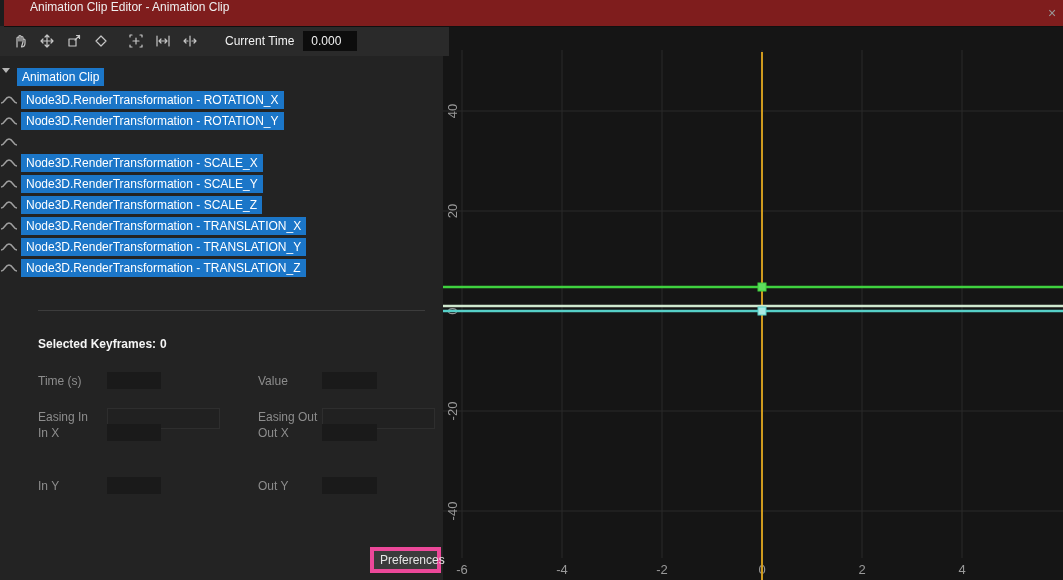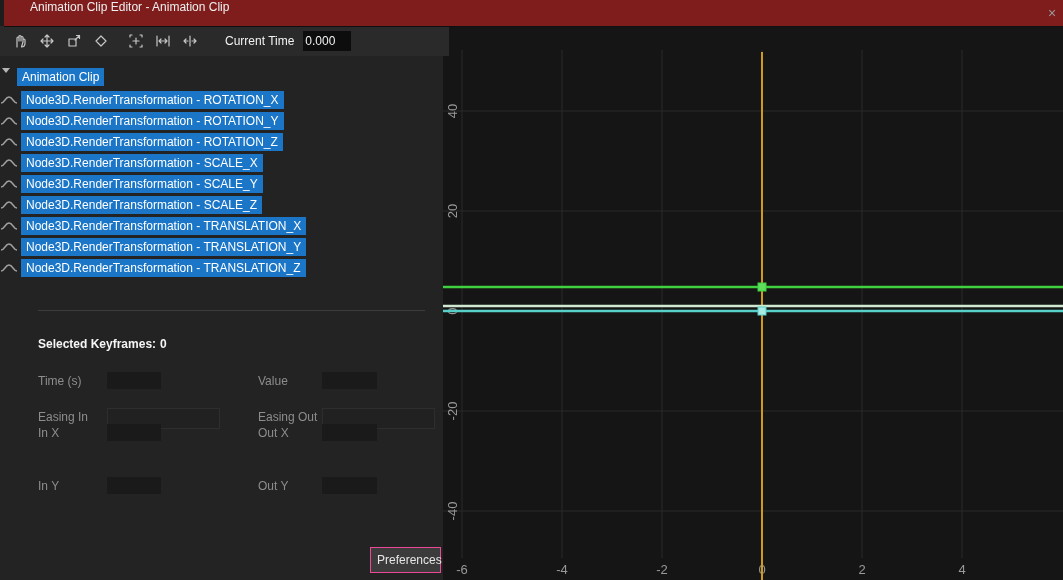--- a/index.html
+++ b/index.html
@@ -10,41 +10,41 @@
   #titlebar{position:absolute;left:4px;top:0;width:100%;height:26px;background:#7f1d1d;border-bottom:1px solid #101010;display:flex;z-index:5}
   .title-text{margin-left:26px;color:#efefef}
   .close-btn{position:absolute;right:6px;top:4px;width:18px;height:18px;text-align:center;line-height:18px;color:#9a9a9a;font-size:14px;cursor:default}
 
   
   #toolbar{position:absolute;left:0;top:26px;width:443px;height:30px;background:#2a2a2a;display:flex;align-items:center;padding-left:6px;z-index:4}
   .tool-btn{width:27px;height:26px;display:flex;align-items:center;justify-content:center;background:transparent;border:0;padding:0;cursor:default}
   .tool-btn svg{stroke:#c6c6c6;fill:none;stroke-width:1.2;stroke-linecap:round;stroke-linejoin:round}
   .tb-gap{width:8px}
   .ct-label{margin-left:22px;color:#f2f2f2;white-space:nowrap}
-  .ct-value{margin-left:9px;width:46px;height:20px;line-height:20px;background:#0d0d0d;color:#f2f2f2;padding-left:2px}
+  .ct-value{margin-left:9px;width:46px;height:20px;line-height:20px;background:#0d0d0d;color:#f2f2f2;padding-left:8px}
 
   
   #left{position:absolute;left:0;top:56px;width:443px;height:524px;background:#232323;z-index:3}
   #tree{position:absolute;left:0;top:12px;width:443px}
   .tree-root{display:flex;align-items:flex-start;height:21px;padding-left:2px}
   .caret{width:0;height:0;border-left:4px solid transparent;border-right:4px solid transparent;border-top:5px solid #b5b5b5;margin-right:7px}
   .sel-label{background:#1b76c8;color:#fff;padding:2px 5px;white-space:nowrap}
   .tree-row{display:flex;align-items:center;height:21px;}
   .wave-icon{margin-right:3px;flex:0 0 auto}
   #divider{position:absolute;left:38px;top:254px;width:387px;height:1px;background:#3c3c3c}
   #kf-line{position:absolute;left:38px;top:281px;font-weight:bold;color:#f5f5f5}
   #kf-line span{margin-right:4px}
   .frow{position:absolute;left:0;width:443px;height:22px}
   .flabel{position:absolute;top:2px;color:#8d8d8d}
   .l1{left:38px}.l2{left:258px}
   .finput{position:absolute;top:0;height:17px;background:#1a1a1a;border:0;display:inline-block}
   .i1{left:107px;width:54px}.i2{left:322px;width:55px}
   .wide .finput{background:#212121;border:1px solid #2e2e2e;height:19px}
   .wide .i1{width:111px}.wide .i2{width:111px}
-  #prefs-btn{position:absolute;left:370px;top:491px;width:71px;height:26px;background:#3b3b3b;border:1px solid #ec4899;color:#e6e6e6;font-size:12px;font-family:inherit;cursor:default}
+  #prefs-btn{position:absolute;left:370px;top:491px;width:71px;height:26px;background:#3b3b3b;border:4px solid #ec4899;color:#e6e6e6;font-size:12px;font-family:inherit;cursor:default}
 
   
   #graph{position:absolute;left:443px;top:26px;width:620px;height:554px;background:#151515;z-index:1}
   #graph-svg{display:block}
   #graph text{font-family:"Liberation Sans","DejaVu Sans",sans-serif}
 </style>
 </head>
 <body>
 
 <div id="window">
@@ -112,21 +112,20 @@
           <div class="tree-row">
             <svg viewBox="0 0 18 12" width="18" height="12" class="wave-icon">
               <path d="M1 9 C5 9 5 3 9 3 C13 3 13 9 17 9" fill="none" stroke="#a0a0a0" stroke-width="1.4"></path>
             </svg>
             <span class="sel-label">Node3D.RenderTransformation - ROTATION_Y</span>
           </div>
           <div class="tree-row">
             <svg viewBox="0 0 18 12" width="18" height="12" class="wave-icon">
               <path d="M1 9 C5 9 5 3 9 3 C13 3 13 9 17 9" fill="none" stroke="#a0a0a0" stroke-width="1.4"></path>
             </svg>
-            <span class="sel-label">Node3D.RenderTransformation - ROTATION_Z</span>
           </div>
           <div class="tree-row">
             <svg viewBox="0 0 18 12" width="18" height="12" class="wave-icon">
               <path d="M1 9 C5 9 5 3 9 3 C13 3 13 9 17 9" fill="none" stroke="#a0a0a0" stroke-width="1.4"></path>
             </svg>
             <span class="sel-label">Node3D.RenderTransformation - SCALE_X</span>
           </div>
           <div class="tree-row">
             <svg viewBox="0 0 18 12" width="18" height="12" class="wave-icon">
               <path d="M1 9 C5 9 5 3 9 3 C13 3 13 9 17 9" fill="none" stroke="#a0a0a0" stroke-width="1.4"></path>

